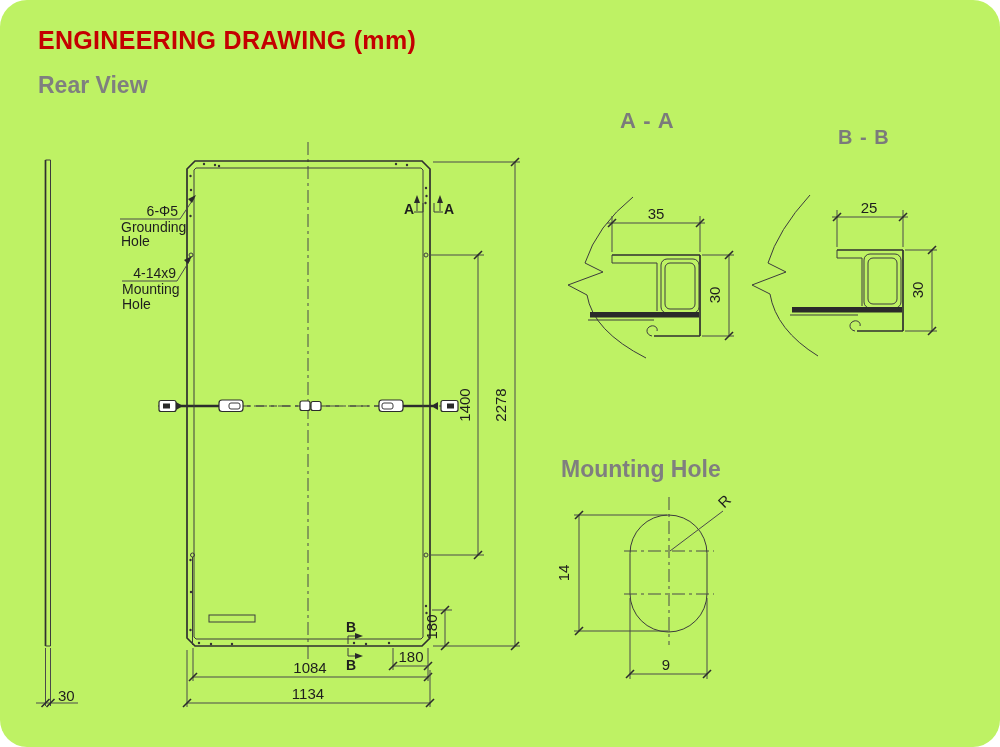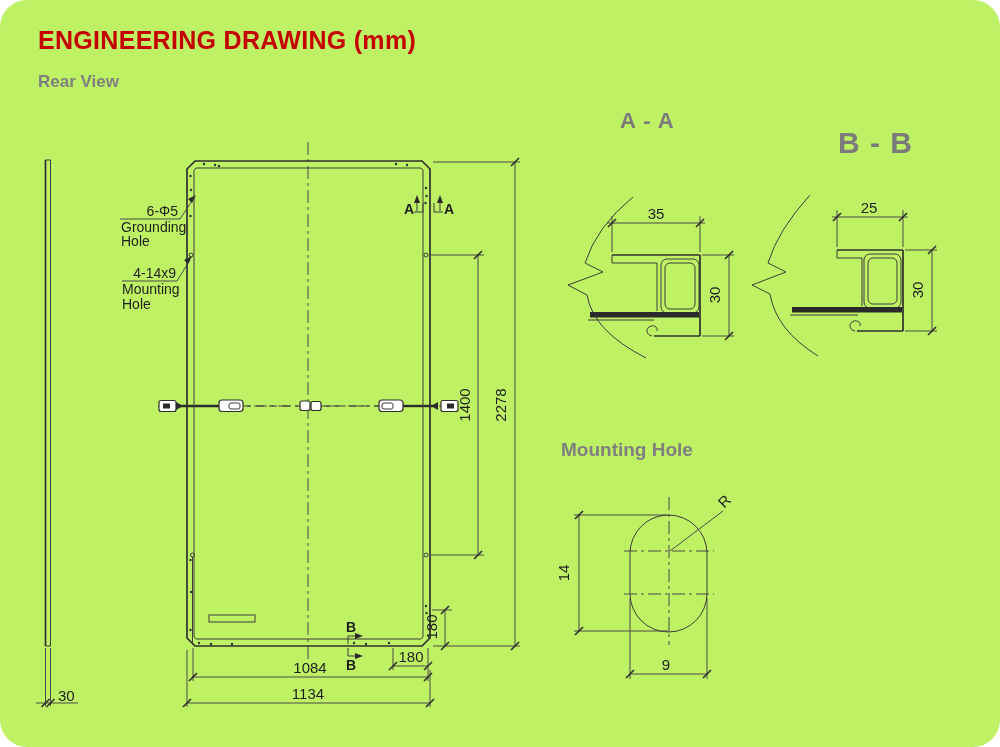--- a/index.html
+++ b/index.html
@@ -2,25 +2,25 @@
 <html><head>
 <meta charset="utf-8">
 <style>
   html,body{margin:0;padding:0;background:#ffffff;}
   .sheet{
     position:relative;width:1000px;height:747px;background:#bef264;
     font-family:"Liberation Sans",sans-serif;overflow:hidden;border-radius:27px;
   }
   .heading{position:absolute;font-weight:700;color:#7f7f7f;white-space:nowrap;}
   .title{position:absolute;left:38px;top:26px;font-size:25px;font-weight:700;color:#c40000;letter-spacing:.3px;}
-  .h-rear{left:38px;top:72px;font-size:17px;}
+  .h-rear{left:38px;top:72px;font-size:23px;}
   .h-fcs{left:561px;top:67px;font-size:23px;}
   .h-aa{left:620px;top:108px;font-size:22px;letter-spacing:1px;color:#7b7b7b;}
-  .h-bb{left:838px;top:126px;font-size:30px;letter-spacing:1px;color:#7b7b7b;}
-  .h-mh{left:561px;top:439px;font-size:19px;}
+  .h-bb{left:838px;top:126px;font-size:20px;letter-spacing:1px;color:#7b7b7b;}
+  .h-mh{left:561px;top:456px;font-size:23px;}
   svg{position:absolute;left:0;top:0;}
   svg text{font-family:"Liberation Sans",sans-serif;fill:#1e1e1e;font-size:15px;}
   .ln{stroke:#3c3c3c;stroke-width:1;fill:none;}
   .ln2{stroke:#2f2f2f;stroke-width:1.7;fill:none;}
   .thin{stroke:#4a4a4a;stroke-width:1;fill:none;}
   .tick{stroke:#2c2c2c;stroke-width:1.6;}
   .cl{stroke:#4a4a4a;stroke-width:1;fill:none;stroke-dasharray:13 4 3 4;}
   .dash{stroke:#3c3c3c;stroke-width:1.2;fill:none;stroke-dasharray:8 5;}
   .thick{stroke:#2c2c2c;stroke-width:2.4;fill:none;}
   .whitefill{fill:#ffffff;stroke:#2c2c2c;stroke-width:1.2;}

